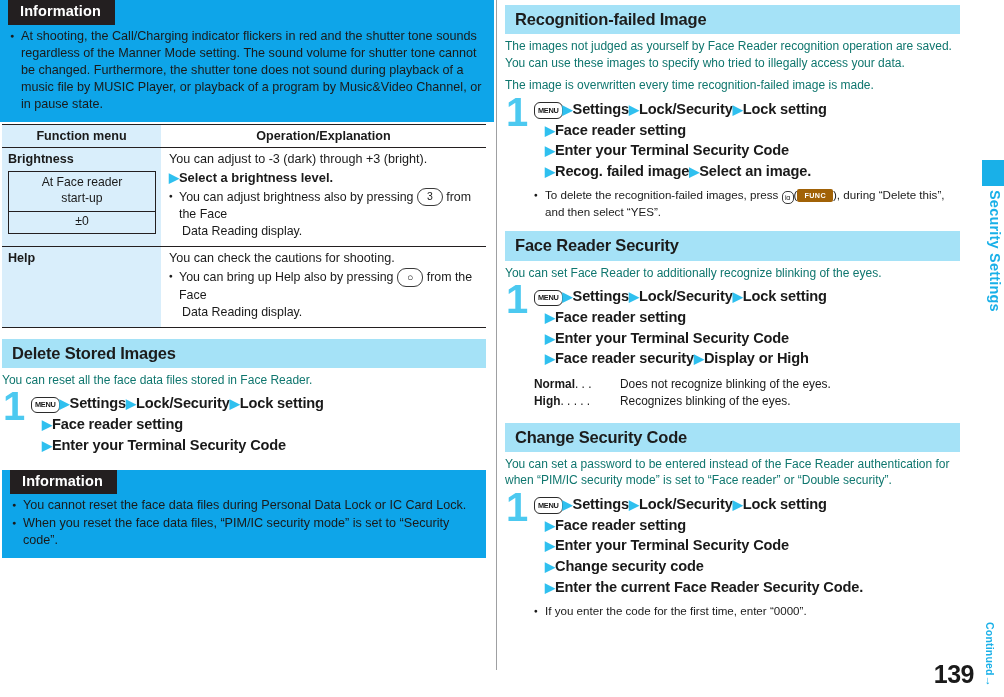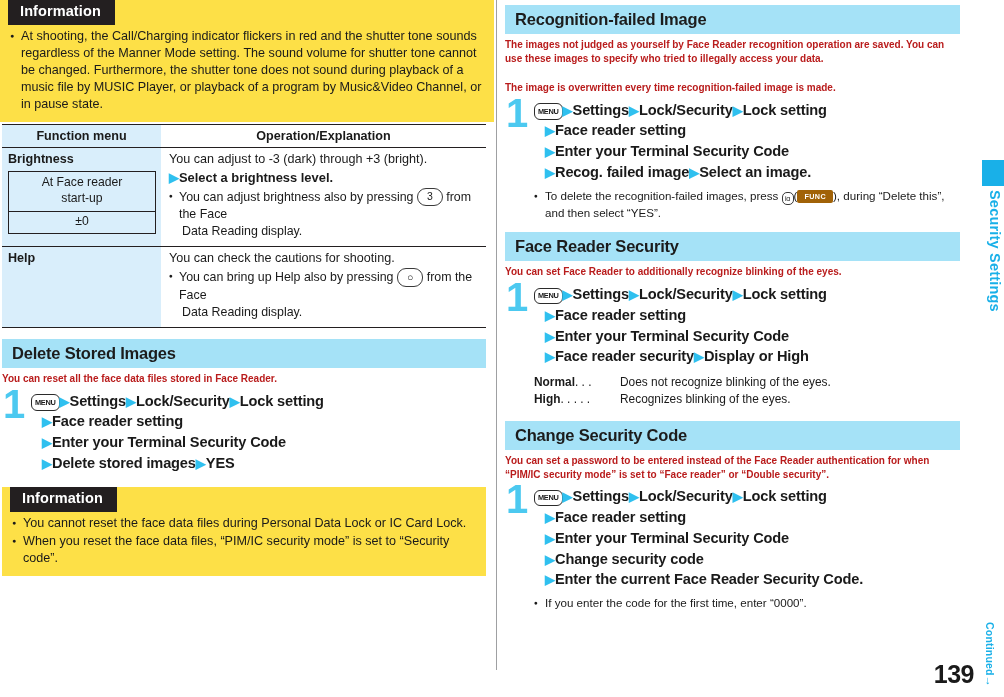--- a/index.html
+++ b/index.html
@@ -38,21 +38,21 @@
   .col-divider {
     position: absolute;
     left: 496px;
     top: 0;
     width: 1px;
     height: 670px;
     background: #9fa0a2;
   }
   
   .info-box {
-    background: #fde047;
+    background: #0ea5e9;
     padding: 0 0 8px 0;
     margin: 0;
   }
   .info-title {
     display: inline-block;
     background: #231f20;
     color: #ffffff;
     font-size: 14.5px;
     font-weight: bold;
     line-height: 1.35;
@@ -106,26 +106,26 @@
   .sec-head-accent .txt {
     color: #19b0e8;
     font-size: 17px;
     font-weight: bold;
     line-height: 1.3;
     padding: 3px 0 4px 9px;
     letter-spacing: -0.2px;
   }
   
   .intro {
-    font-size: 10px;
-    font-weight: bold;
+    font-size: 12px;
+    font-weight: normal;
     line-height: 1.38;
     margin: 4px 0 2px 0;
     padding: 0 4px 0 0;
-    color: #b91c1c;
+    color: #0f766e;
   }
   
   .step {
     display: flex;
     align-items: flex-start;
     margin-top: 4px;
   }
   .step-num {
     flex: 0 0 28px;
     font-size: 40px;
@@ -449,23 +449,20 @@
         <div class="step-body">
           <div class="step-line">
             <span class="menu-key">MENU</span><span class="arrow">▶</span><span>Settings</span><span class="arrow">▶</span><span>Lock/Security</span><span class="arrow">▶</span><span>Lock setting</span>
           </div>
           <div class="step-line indent">
             <span class="arrow">▶</span><span>Face reader setting</span>
           </div>
           <div class="step-line indent">
             <span class="arrow">▶</span><span>Enter your Terminal Security Code</span>
           </div>
-          <div class="step-line indent">
-            <span class="arrow">▶</span><span>Delete stored images</span><span class="arrow">▶</span><span>YES</span>
-          </div>
         </div>
       </div>
     </div>
 
     <div style="padding:14px 8px 0 2px;">
       <div class="info-box">
         <div class="info-title">Information</div>
         <ul class="info-list">
           <li>You cannot reset the face data files during Personal Data Lock or IC Card Lock.</li>
           <li>When you reset the face data files, “PIM/IC security mode” is set to “Security code”.</li>
@@ -473,21 +470,21 @@
       </div>
     </div>
 
   </div>
 
   <div class="col-right">
 
     <div style="padding:5px 0 0 0;">
       <div class="sec-head">Recognition-failed Image</div>
       <div class="intro">The images not judged as yourself by Face Reader recognition operation are saved. You can use these images to specify who tried to illegally access your data.</div>
-      <div class="intro" style="margin-top:15px;">The image is overwritten every time recognition-failed image is made.</div>
+      <div class="intro" style="margin-top:6px;">The image is overwritten every time recognition-failed image is made.</div>
 
       <div class="step">
         <div class="step-num">1</div>
         <div class="step-body">
           <div class="step-line">
             <span class="menu-key">MENU</span><span class="arrow">▶</span><span>Settings</span><span class="arrow">▶</span><span>Lock/Security</span><span class="arrow">▶</span><span>Lock setting</span>
           </div>
           <div class="step-line indent">
             <span class="arrow">▶</span><span>Face reader setting</span>
           </div>

